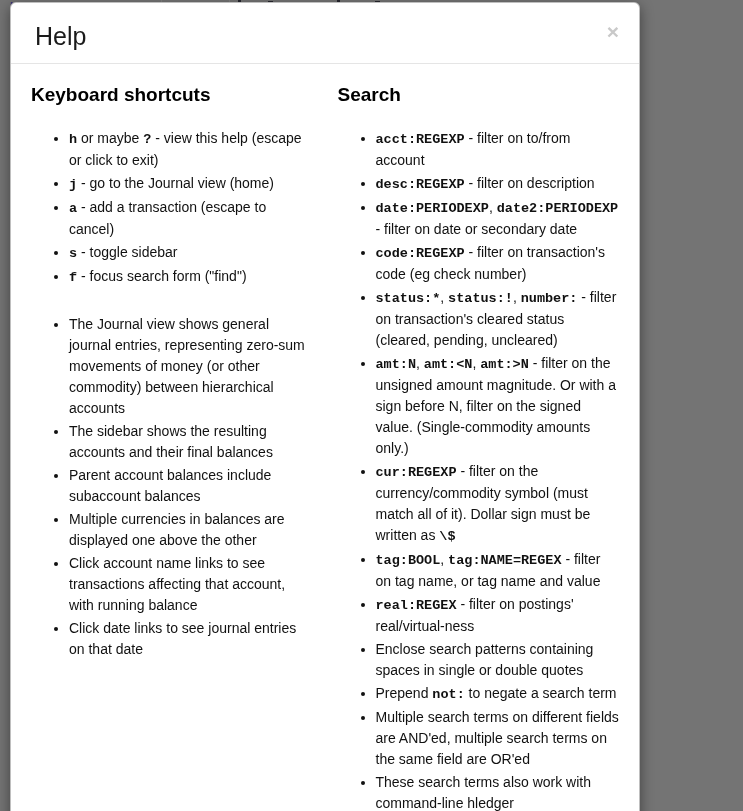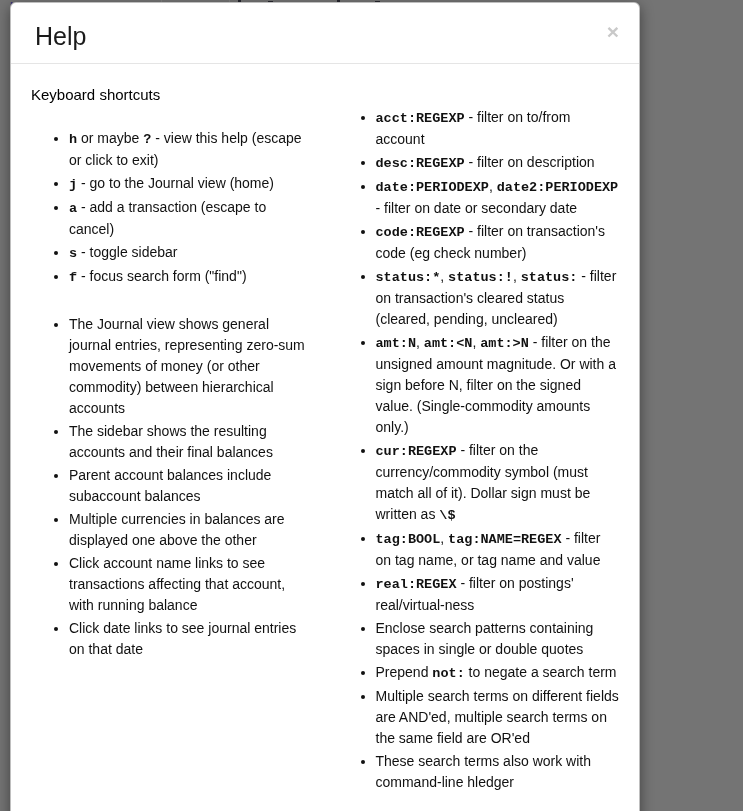--- a/index.html
+++ b/index.html
@@ -45,21 +45,21 @@
   }
   .modal-body {
     display: flex;
     padding: 20px 20px 30px 20px;
     column-gap: 25px;
     font-size: 14px;
     line-height: 21px;
   }
   .col { flex: 1 1 0; min-width: 0; }
   .section + .section { margin-top: 26px; }
-  .section-heading { font-size: 15px; font-weight: normal; color: #000; }
+  .section-heading { font-size: 19px; font-weight: bold; color: #000; }
   .section ul { margin: 23px 0 0 0; padding-left: 38px; }
   .section li { margin-bottom: 2px; }
   code {
     font-family: "Liberation Mono", "DejaVu Sans Mono", monospace;
     font-weight: bold;
     font-size: 13.5px;
     color: #111;
     white-space: nowrap;
   }
 </style>
@@ -99,26 +99,27 @@
             <li>The sidebar shows the resulting accounts and their final balances</li>
             <li>Parent account balances include subaccount balances</li>
             <li>Multiple currencies in balances are displayed one above the other</li>
             <li>Click account name links to see transactions affecting that account, with running balance</li>
             <li>Click date links to see journal entries on that date</li>
           </ul>
       </div>
     </div>
     <div class="col">
       <div class="section">
+        <div class="section-heading">Search</div>
         <ul>
             <li><code>acct:REGEXP</code> - filter on to/from account</li>
             <li><code>desc:REGEXP</code> - filter on description</li>
             <li><code>date:PERIODEXP</code>, <code>date2:PERIODEXP</code> - filter on date or secondary date</li>
             <li><code>code:REGEXP</code> - filter on transaction's code (eg check number)</li>
-            <li><code>status:*</code>, <code>status:!</code>, <code>status:</code> - filter on transaction's cleared status (cleared, pending, uncleared)</li>
+            <li><code>status:*</code>, <code>status:!</code>, <code>number:</code> - filter on transaction's cleared status (cleared, pending, uncleared)</li>
             <li><code>amt:N</code>, <code>amt:&lt;N</code>, <code>amt:&gt;N</code> - filter on the unsigned amount magnitude. Or with a sign before N, filter on the signed value. (Single-commodity amounts only.)</li>
             <li><code>cur:REGEXP</code> - filter on the currency/commodity symbol (must match all of it). Dollar sign must be written as <code>\$</code></li>
             <li><code>tag:BOOL</code>, <code>tag:NAME=REGEX</code> - filter on tag name, or tag name and value</li>
             <li><code>real:REGEX</code> - filter on postings' real/virtual-ness</li>
             <li>Enclose search patterns containing spaces in single or double quotes</li>
             <li>Prepend <code>not:</code> to negate a search term</li>
             <li>Multiple search terms on different fields are AND'ed, multiple search terms on the same field are OR'ed</li>
             <li>These search terms also work with command-line hledger</li>
           </ul>
       </div>

